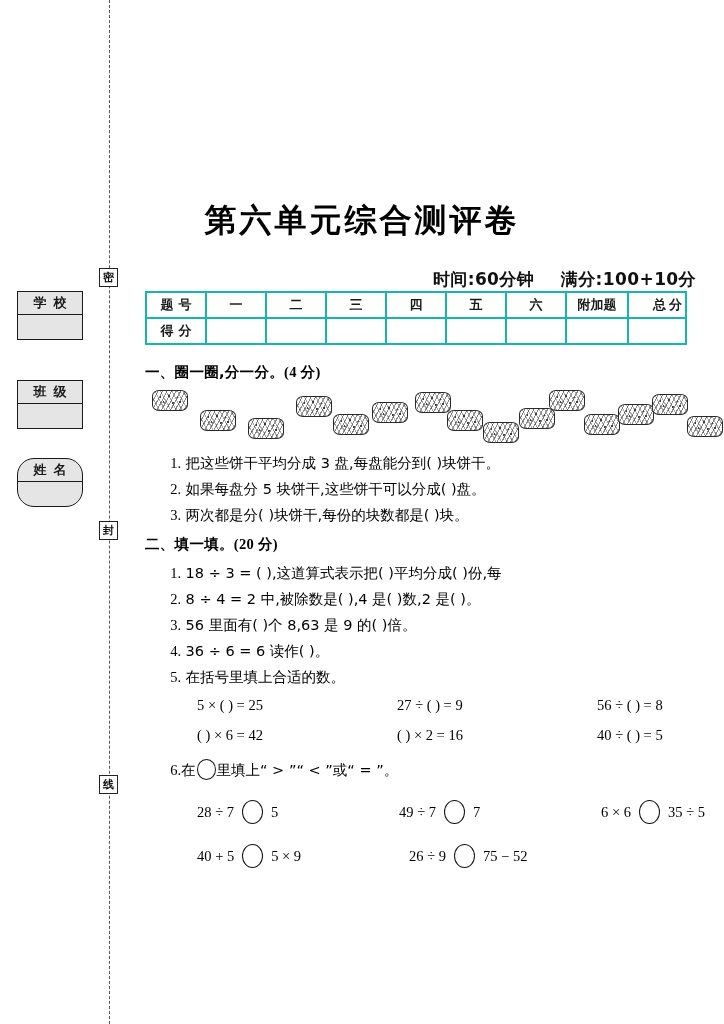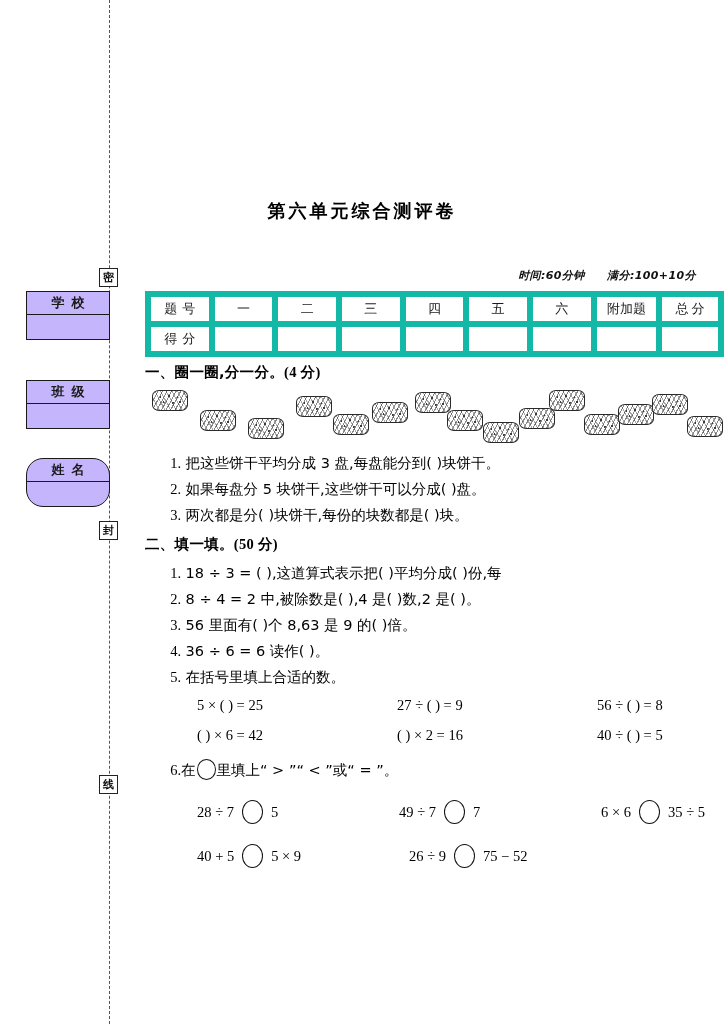--- a/index.html
+++ b/index.html
@@ -40,25 +40,25 @@
     color: #111;
     font-weight: bold;
   }
   .seal-mi   { top: 268px; }
   .seal-feng { top: 521px; }
   .seal-xian { top: 775px; }
 
   
   .info-box {
     position: absolute;
-    left: 26px;
-    width: 84px;
+    left: 17px;
+    width: 66px;
     border: 1px solid #1a1a1a;
     box-sizing: border-box;
-    background: #c4b5fd;
+    background: #e5e5e5;
   }
   .info-box .ib-label {
     height: 22px;
     line-height: 22px;
     border-bottom: 1px solid #1a1a1a;
     text-align: center;
     font-size: 13px;
     font-weight: bold;
     letter-spacing: 7px;
     text-indent: 7px;
@@ -70,67 +70,66 @@
   .box-name   { top: 458px; border-radius: 17px; }
 
   
   .paper-title {
     position: absolute;
     left: 0;
     top: 199px;
     width: 724px;
     text-align: center;
     font-family: "DejaVu Serif", serif;
-    font-size: 18px;
+    font-size: 32px;
     font-weight: bold;
     letter-spacing: 3px;
     color: #000;
   }
 
   
   .paper-meta {
     position: absolute;
     right: 28px;
     top: 268px;
-    font-size: 11px;
+    font-size: 17px;
     font-weight: bold;
     font-family: "DejaVu Sans", sans-serif;
     color: #111;
     letter-spacing: 0.4px;
-    font-style: italic;
   }
   .paper-meta .meta-gap { display: inline-block; width: 14px; }
 
   
   .score-table {
     position: absolute;
     left: 145px;
     top: 291px;
     border-collapse: collapse;
     table-layout: fixed;
   }
   .score-table td {
-    border: 6px solid #14b8a6;
+    border: 2px solid #14b8a6;
     height: 24px;
     text-align: center;
     vertical-align: middle;
     font-size: 13px;
-    font-weight: normal;
+    font-weight: bold;
     font-family: "DejaVu Sans", sans-serif;
     padding: 0;
     margin-top: 21px;
   }
   .score-table td.sc-head {
     width: 58px;
     letter-spacing: 5px;
     text-indent: 5px;
   }
   .score-table td.sc-num { width: 58px; }
   .score-table td.sc-extra { width: 60px; letter-spacing: 0; }
-  .score-table td.sc-total { width: 56px; letter-spacing: 3px; text-indent: 3px; }
+  .score-table td.sc-total { width: 56px; letter-spacing: 3px; text-indent: 3px; text-align: right; }
 
   
   .content {
     position: absolute;
     left: 145px;
     top: 363px;
     width: 560px;
   }
 
   .sec-head {
@@ -330,21 +329,21 @@
     <span class="q-text">如果每盘分 5 块饼干,这些饼干可以分成(        )盘。</span>
   </div>
   <div class="q q-indent1">
     <span class="q-num">3.</span>
     <span class="q-text">两次都是分(        )块饼干,每份的块数都是(        )块。</span>
   </div>
 
   <div class="spacer-sm"></div>
 
   <div class="sec-head">
-    <span>二、填一填。</span><span class="pts">(50 分)</span>
+    <span>二、填一填。</span><span class="pts">(20 分)</span>
   </div>
 
   <div class="q q-indent1">
     <span class="q-num">1.</span>
     <span class="q-text">18 ÷ 3 = (         ),这道算式表示把(         )平均分成(         )份,每</span>
   </div>
 
   <div class="q q-indent1">
     <span class="q-num">2.</span>
     <span class="q-text">8 ÷ 4 = 2 中,被除数是(        ),4 是(        )数,2 是(        )。</span>

